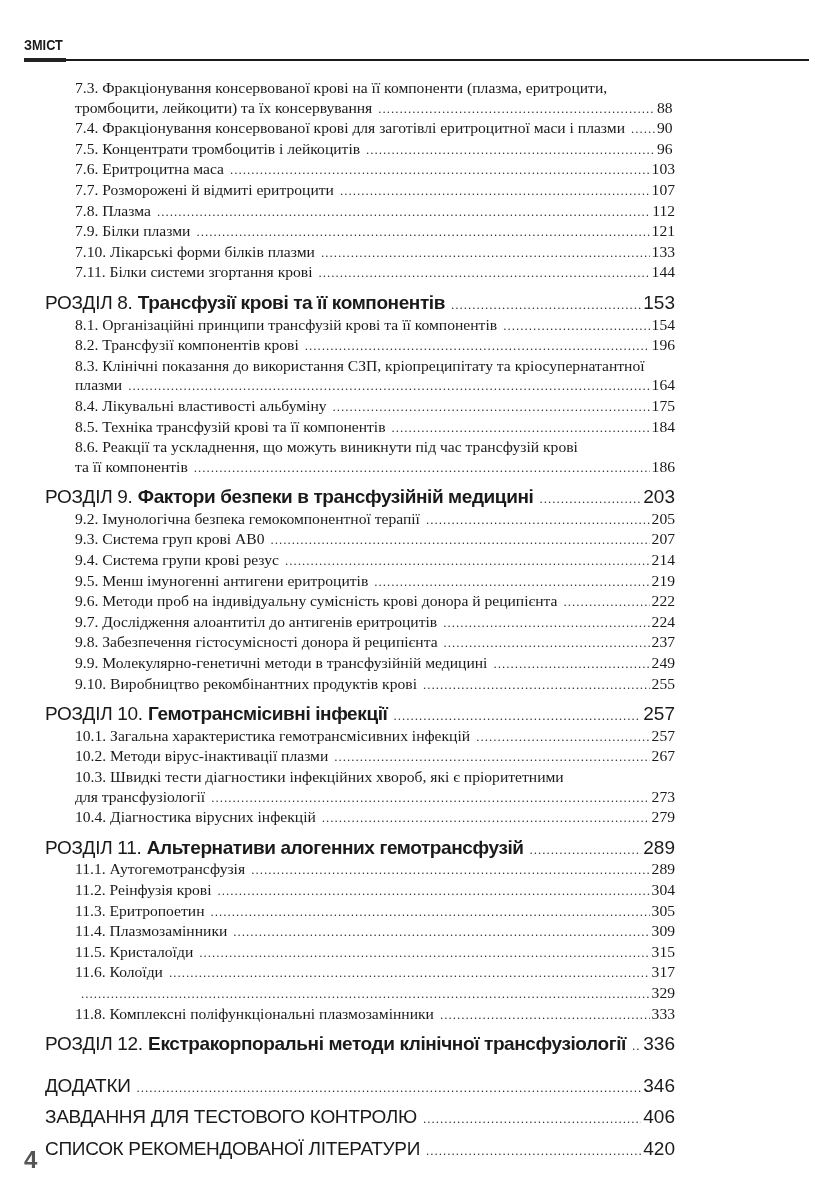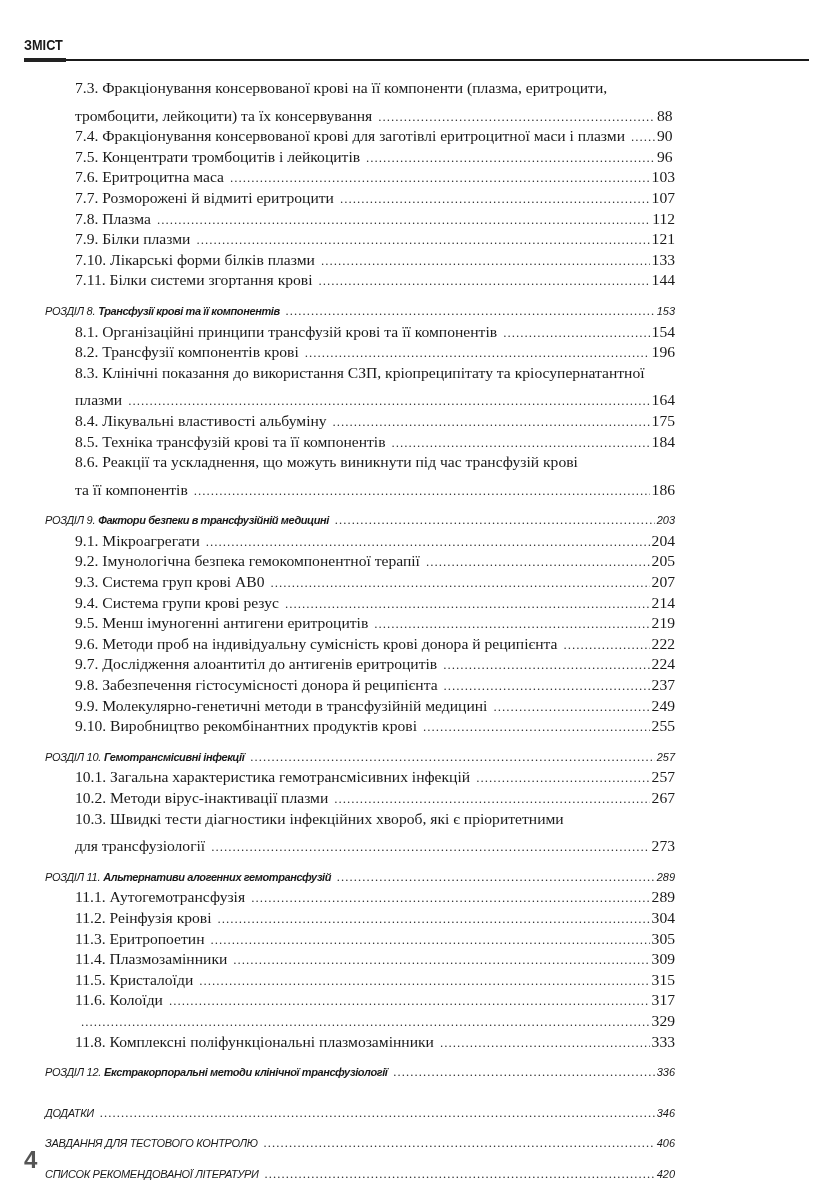--- a/index.html
+++ b/index.html
@@ -15,24 +15,24 @@
   .header-rule-accent {
     position: absolute; left: 24px; top: 58px; width: 42px; height: 4px; background: #222;
   }
   .toc { position: absolute; left: 0; top: 78px; width: 696px; }
   .row {
     display: flex; align-items: baseline; position: relative;
     font-family: "Liberation Serif", serif; font-size: 15.6px; line-height: 19.6px;
     color: #1a1a1a;
   }
   .row.sub { padding-left: 75px; padding-right: 21px; }
-  .row.cont { padding-left: 75px; padding-right: 21px; margin-top: 8px; }
+  .row.cont { padding-left: 75px; padding-right: 21px; }
   .row.chapter {
     padding-left: 45px; padding-right: 21px;
-    font-family: "Liberation Sans", sans-serif; font-size: 11px; font-style: italic;
+    font-family: "Liberation Sans", sans-serif; font-size: 19px;
   }
   .row.chapter .label { transform: none; }
   .chapter .prefix { letter-spacing: -0.3px; }
   .chapter .title { font-weight: bold; letter-spacing: -0.4px; }
   .label { white-space: nowrap; }
   .leader {
     flex: 1; overflow: hidden; white-space: nowrap; margin: 0 2px 0 6px;
     font-family: "Liberation Serif", serif; font-size: 13px; letter-spacing: 1px; color: #333;
   }
   .leader::after { content: "................................................................................................................................................................................................................................................"; }
@@ -149,25 +149,20 @@
   </div>
 
   <div class="gap-lg"></div>
 
   <div class="row chapter">
     <span class="label"><span class="prefix">РОЗДІЛ 9.</span> <span class="title">Фактори безпеки в трансфузійній медицині</span></span>
     <span class="leader"></span>
     <span class="page">203</span>
   </div>
   <div class="row sub">
-    <span class="label">9.1. Мікроагрегати</span>
-    <span class="leader"></span>
-    <span class="page">204</span>
-  </div>
-  <div class="row sub">
     <span class="label">9.2. Імунологічна безпека гемокомпонентної терапії</span>
     <span class="leader"></span>
     <span class="page">205</span>
   </div>
   <div class="row sub">
     <span class="label">9.3. Система груп крові АВ0</span>
     <span class="leader"></span>
     <span class="page">207</span>
   </div>
   <div class="row sub">
@@ -224,20 +219,25 @@
     <span class="page">267</span>
   </div>
   <div class="row sub nopage">
     <span class="label">10.3. Швидкі тести діагностики інфекційних хвороб, які є пріоритетними</span>
   </div>
   <div class="row cont">
     <span class="label">для трансфузіології</span>
     <span class="leader"></span>
     <span class="page">273</span>
   </div>
+  <div class="row sub">
+    <span class="label">10.4. Діагностика вірусних інфекцій</span>
+    <span class="leader"></span>
+    <span class="page">279</span>
+  </div>
 
   <div class="gap-lg"></div>
 
   <div class="row chapter">
     <span class="label"><span class="prefix">РОЗДІЛ 11.</span> <span class="title">Альтернативи алогенних гемотрансфузій</span></span>
     <span class="leader"></span>
     <span class="page">289</span>
   </div>
   <div class="row sub">
     <span class="label">11.1. Аутогемотрансфузія</span>

